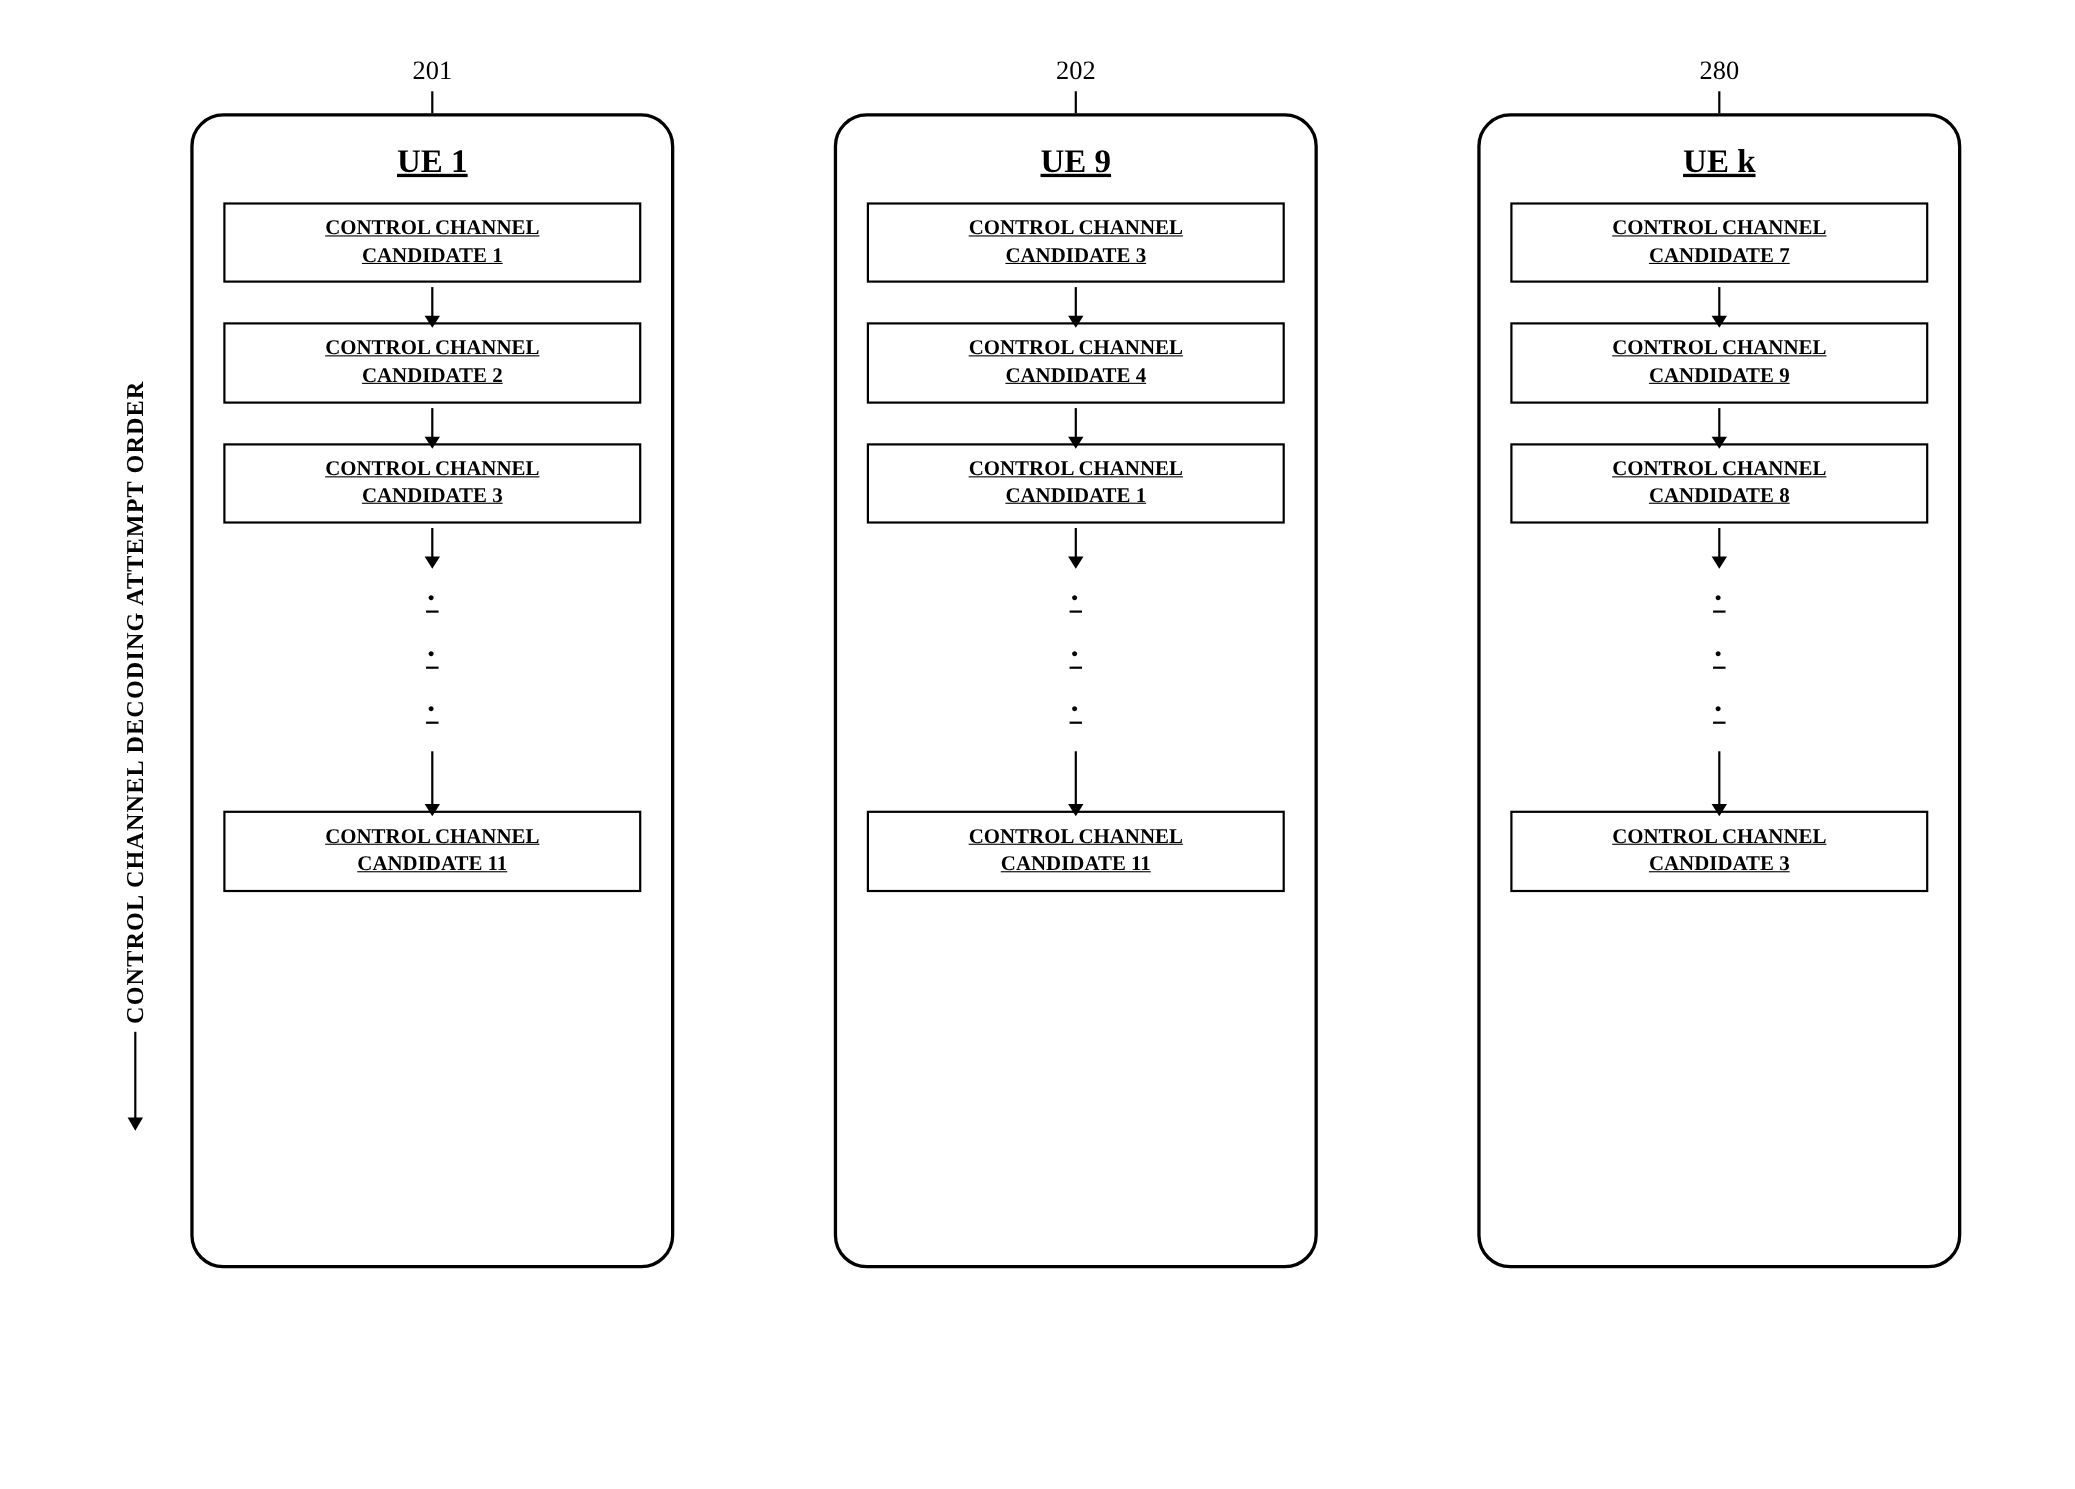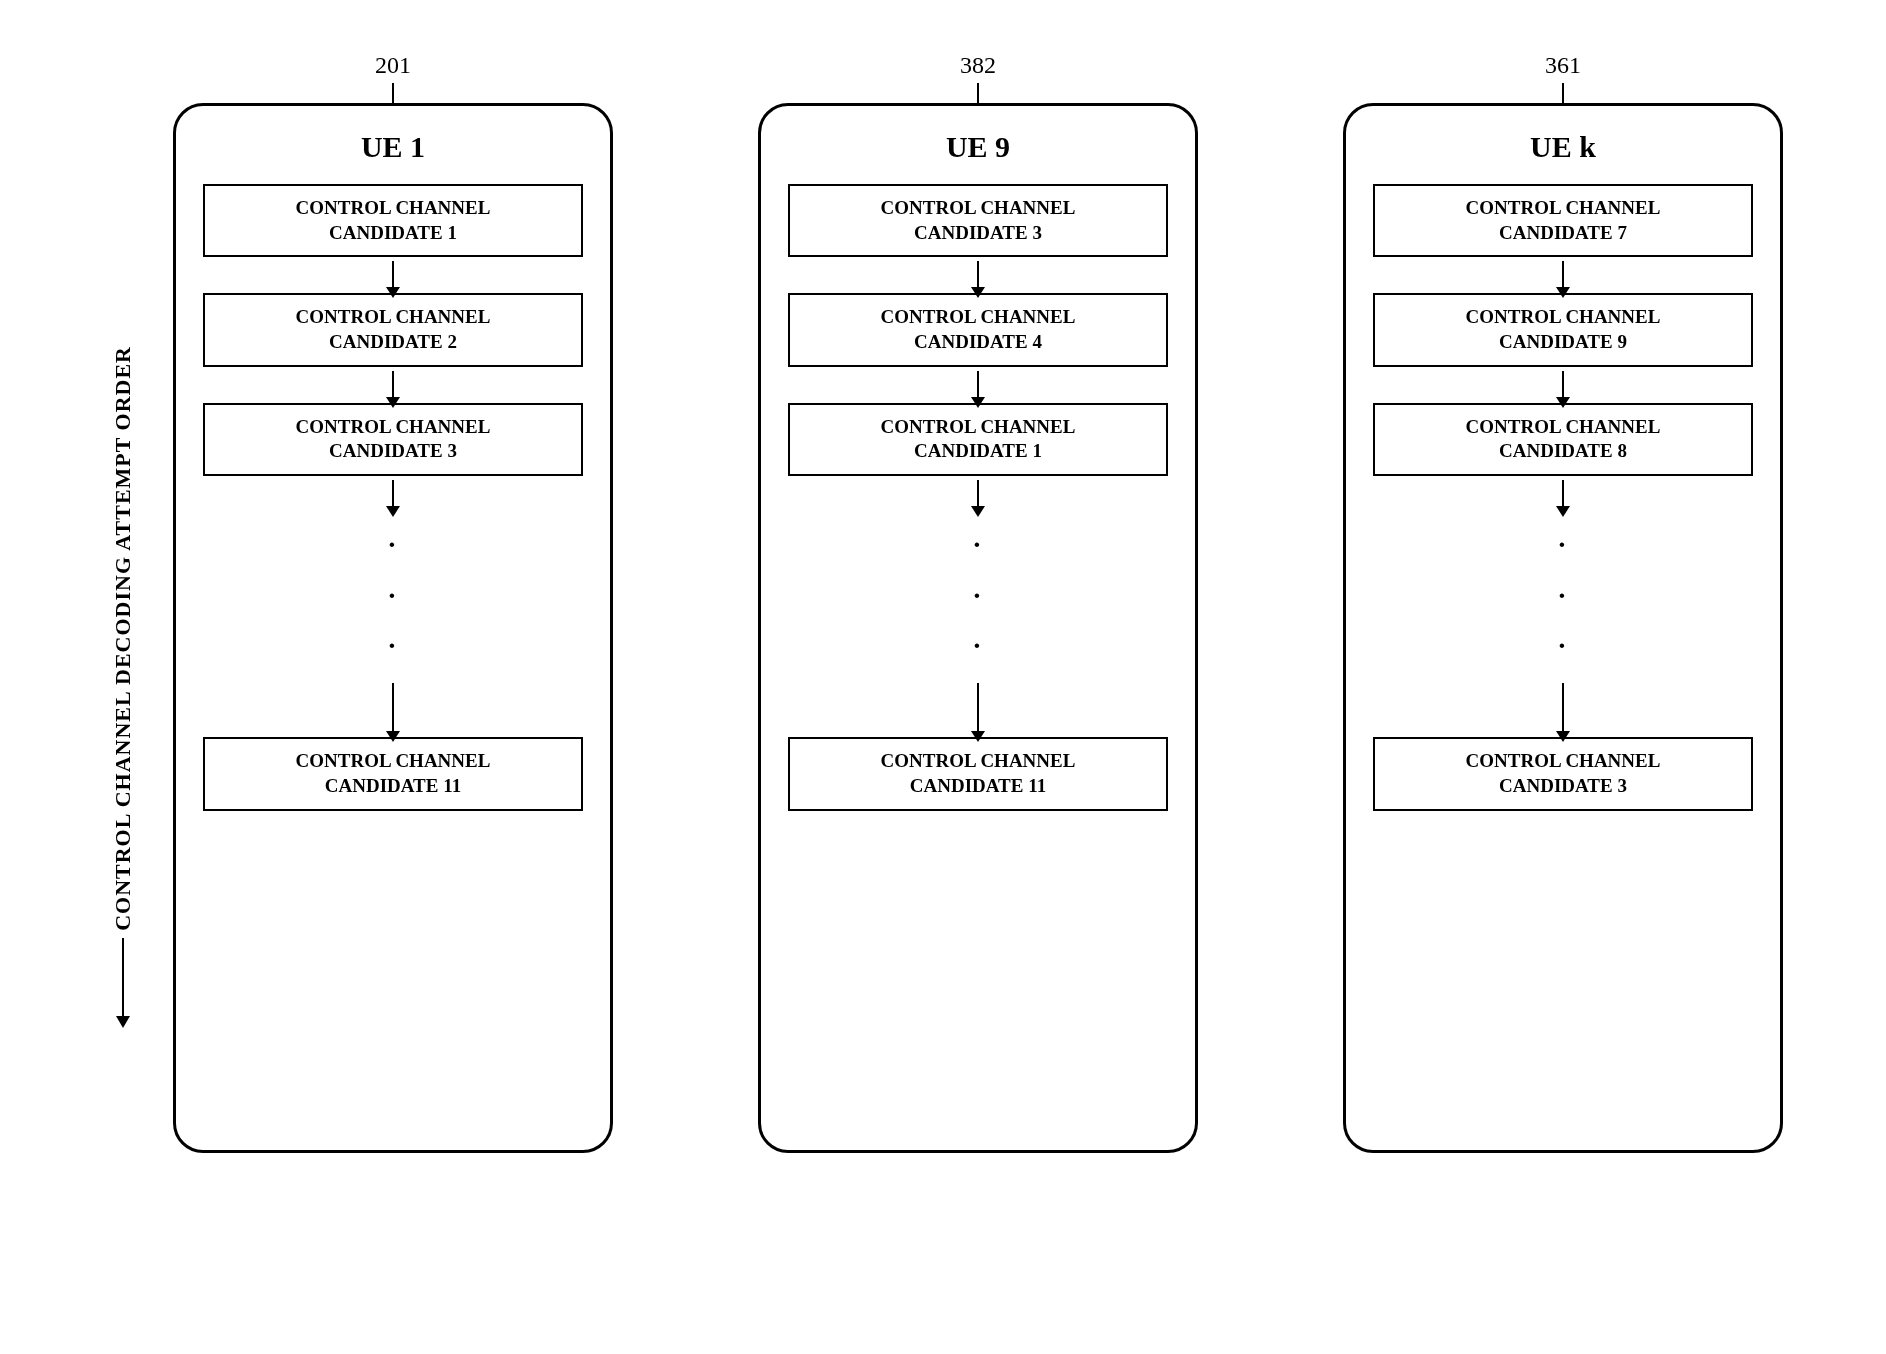--- a/index.html
+++ b/index.html
@@ -96,20 +96,21 @@
     .ue-box {
       border: 3px solid #000;
       border-radius: 30px;
       padding: 20px 18px 20px 18px;
       display: flex;
       flex-direction: column;
       align-items: center;
       width: 440px;
       min-height: 1050px;
       position: relative;
+      text-decoration: underline;
     }
 
     .ue-title {
       font-size: 30px;
       font-weight: bold;
       margin-bottom: 20px;
       margin-top: 4px;
     }
 
     .candidate-box {
@@ -192,38 +193,38 @@
         <div class="arrow-down"></div>
         <div class="candidate-box">CONTROL CHANNEL<br>CANDIDATE 3</div>
         <div class="arrow-down"></div>
         <div class="dots-area">·<br>·<br>·</div>
         <div class="spacer-arrow"></div>
         <div class="candidate-box">CONTROL CHANNEL<br>CANDIDATE 11</div>
       </div>
     </div>
 
     <div class="ue-column">
-      <div class="ref-number">382</div>
+      <div class="ref-number">202</div>
       <div class="ref-line"></div>
       <div class="ue-box">
         <div class="ue-title">UE 9</div>
         <div class="candidate-box">CONTROL CHANNEL<br>CANDIDATE 3</div>
         <div class="arrow-down"></div>
         <div class="candidate-box">CONTROL CHANNEL<br>CANDIDATE 4</div>
         <div class="arrow-down"></div>
         <div class="candidate-box">CONTROL CHANNEL<br>CANDIDATE 1</div>
         <div class="arrow-down"></div>
         <div class="dots-area">·<br>·<br>·</div>
         <div class="spacer-arrow"></div>
         <div class="candidate-box">CONTROL CHANNEL<br>CANDIDATE 11</div>
       </div>
     </div>
 
     <div class="ue-column">
-      <div class="ref-number">361</div>
+      <div class="ref-number">280</div>
       <div class="ref-line"></div>
       <div class="ue-box">
         <div class="ue-title">UE k</div>
         <div class="candidate-box">CONTROL CHANNEL<br>CANDIDATE 7</div>
         <div class="arrow-down"></div>
         <div class="candidate-box">CONTROL CHANNEL<br>CANDIDATE 9</div>
         <div class="arrow-down"></div>
         <div class="candidate-box">CONTROL CHANNEL<br>CANDIDATE 8</div>
         <div class="arrow-down"></div>
         <div class="dots-area">·<br>·<br>·</div>

